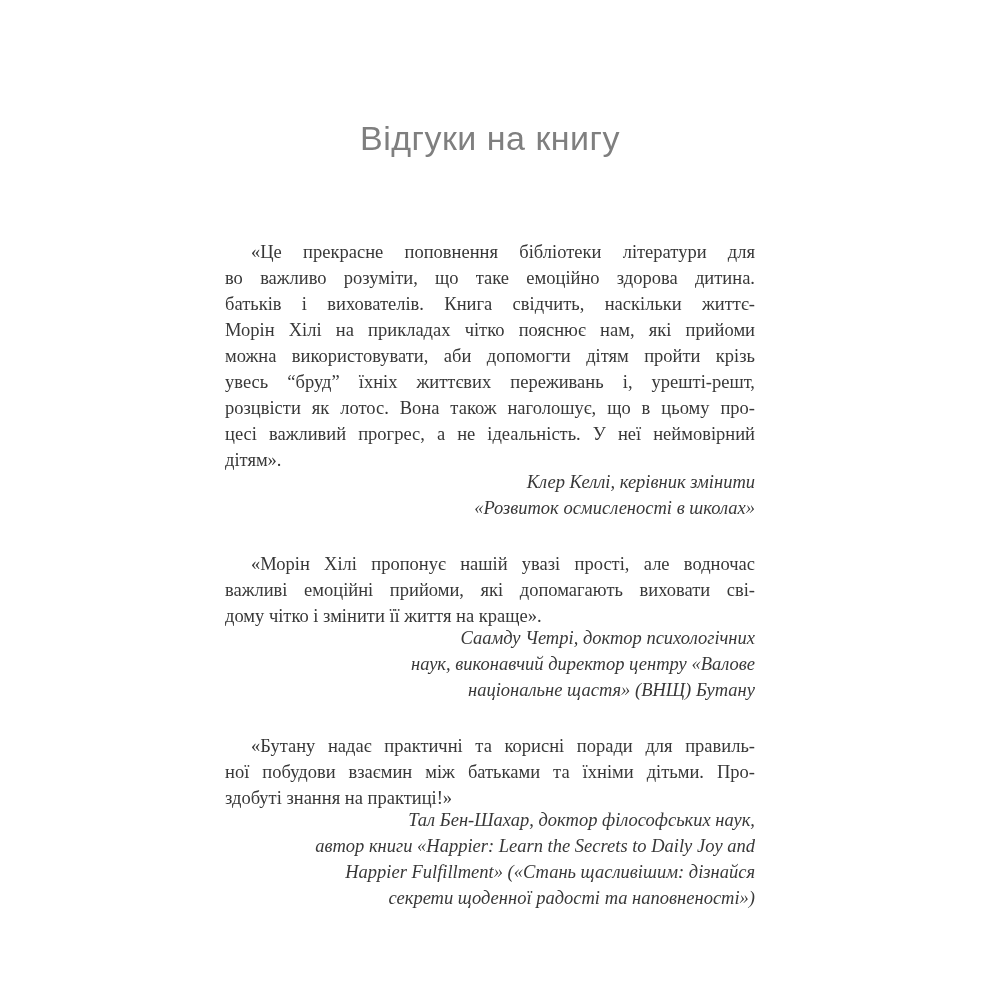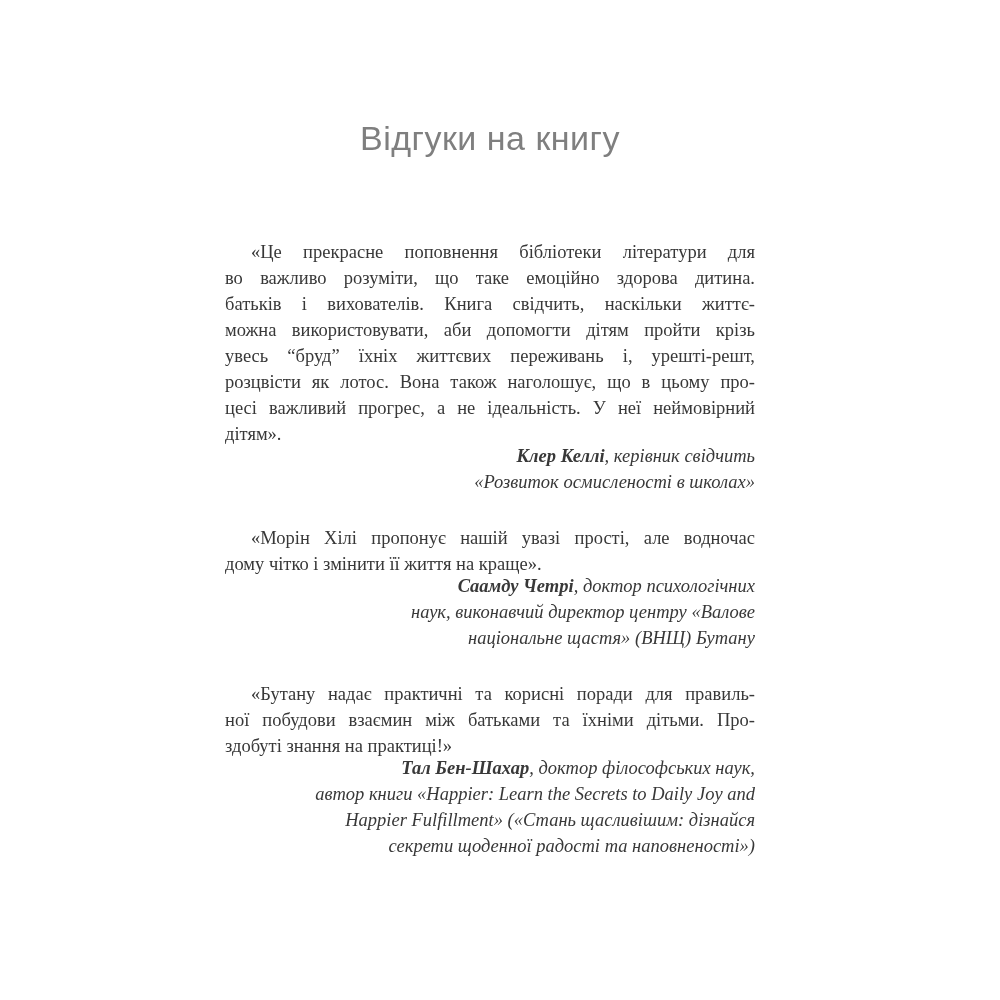--- a/index.html
+++ b/index.html
@@ -54,50 +54,52 @@
   .attribution {
     margin-top: -4px;
   }
   .attr-line {
     font-size: 18.5px;
     line-height: 26px;
     font-style: italic;
     text-align: right;
   }
   .attr-name {
-    font-weight: bold;
+    font-weight: normal;
     font-style: italic;
   }
 </style>
 </head>
 <body>
 
 <div class="sheet">
   <div class="column">
     <h1 class="page-title">Відгуки на книгу</h1>
     <div class="reviews">
         <div class="review">
           <div class="quote">
             <div class="quote-line first">«Це прекрасне поповнення бібліотеки літератури для</div>
             <div class="quote-line">во важливо розуміти, що таке емоційно здорова дитина.</div>
             <div class="quote-line">батьків і вихователів. Книга свідчить, наскільки життє-</div>
+            <div class="quote-line">Морін Хілі на прикладах чітко пояснює нам, які прийоми</div>
             <div class="quote-line">можна використовувати, аби допомогти дітям пройти крізь</div>
             <div class="quote-line">увесь “бруд” їхніх життєвих переживань і, урешті-решт,</div>
             <div class="quote-line">розцвісти як лотос. Вона також наголошує, що в цьому про-</div>
             <div class="quote-line">цесі важливий прогрес, а не ідеальність. У неї неймовірний</div>
             <div class="quote-line last">дітям».</div>
           </div>
           <div class="attribution">
-            <div class="attr-line"><b class="attr-name">Клер Келлі</b><span>, керівник свідчить</span></div>
+            <div class="attr-line"><b class="attr-name">Клер Келлі</b><span>, керівник змінити</span></div>
             <div class="attr-line">«Розвиток осмисленості в школах»</div>
           </div>
         </div>
         <div class="review">
           <div class="quote">
             <div class="quote-line first">«Морін Хілі пропонує нашій увазі прості, але водночас</div>
+            <div class="quote-line">важливі емоційні прийоми, які допомагають виховати сві-</div>
             <div class="quote-line last">дому чітко і змінити її життя на краще».</div>
           </div>
           <div class="attribution">
             <div class="attr-line"><b class="attr-name">Саамду Четрі</b><span>, доктор психологічних</span></div>
             <div class="attr-line">наук, виконавчий директор центру «Валове</div>
             <div class="attr-line">національне щастя» (ВНЩ) Бутану</div>
           </div>
         </div>
         <div class="review">
           <div class="quote">

